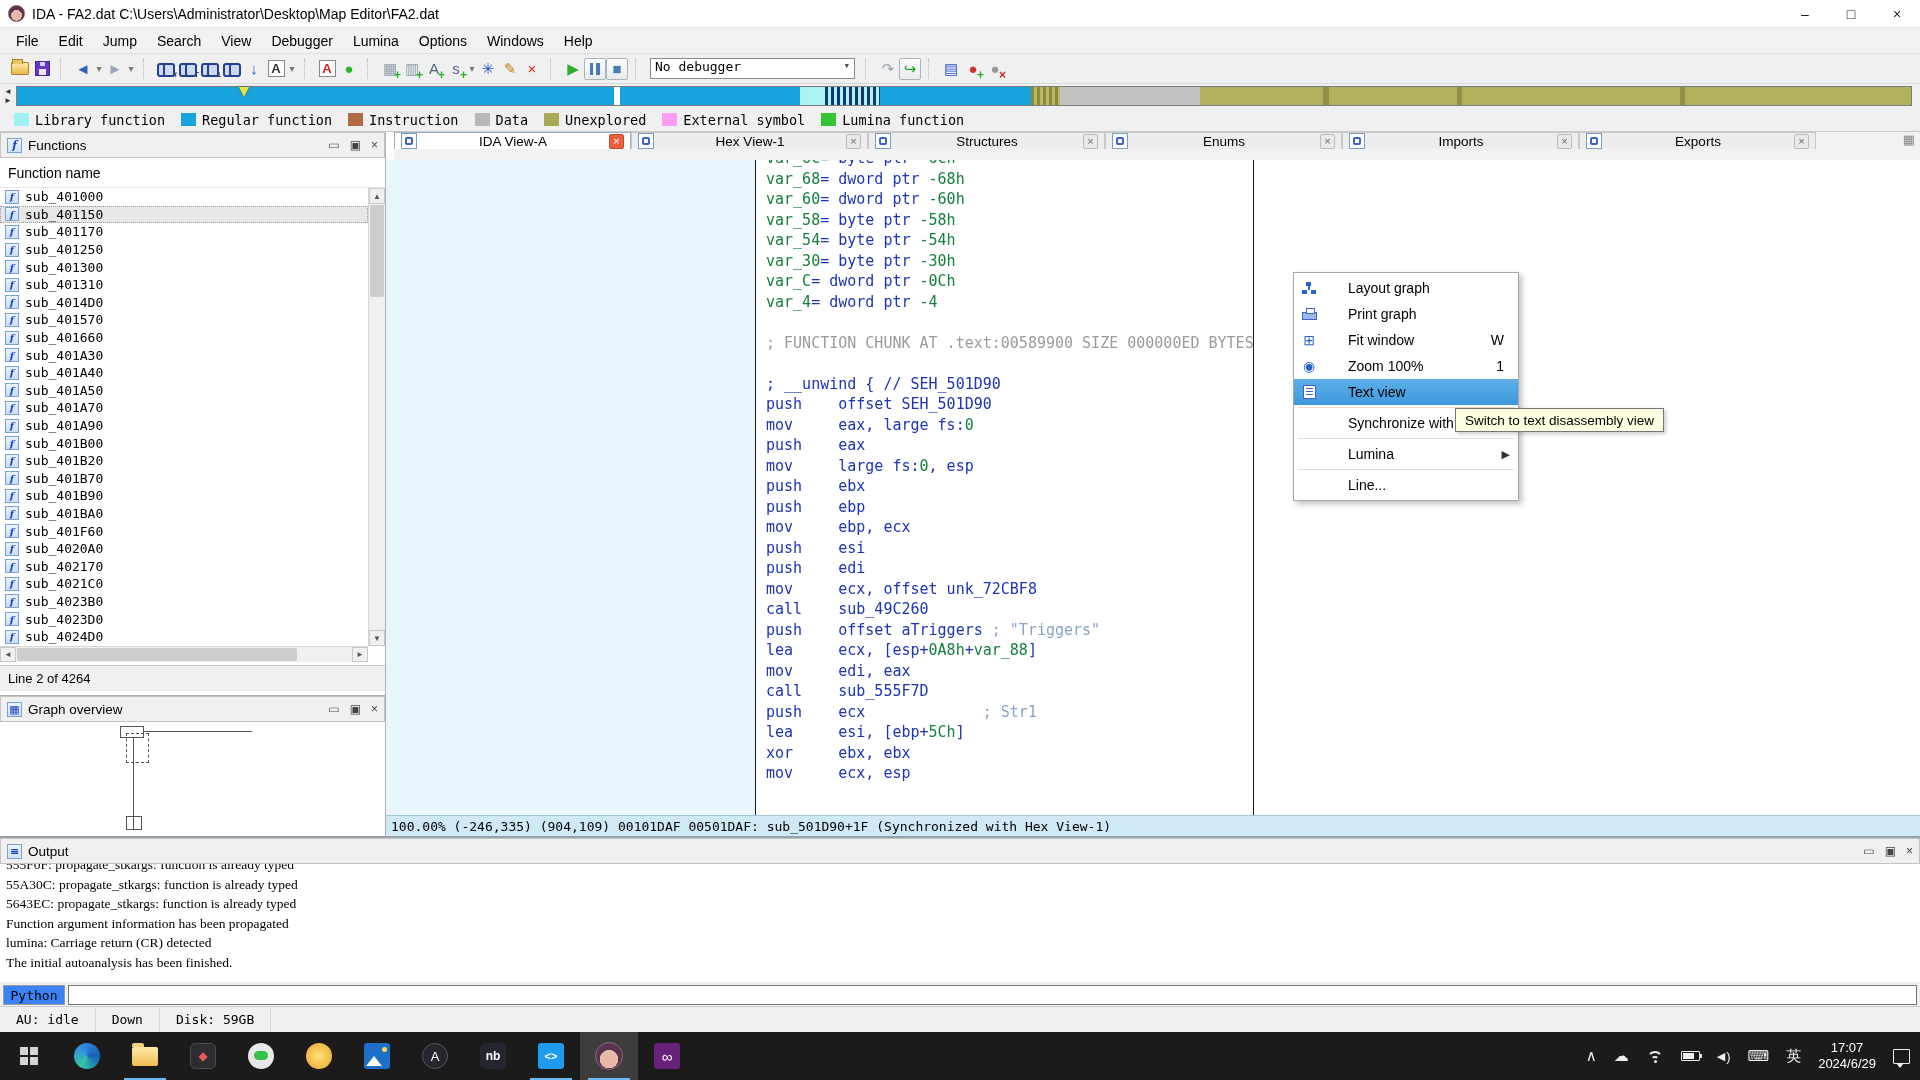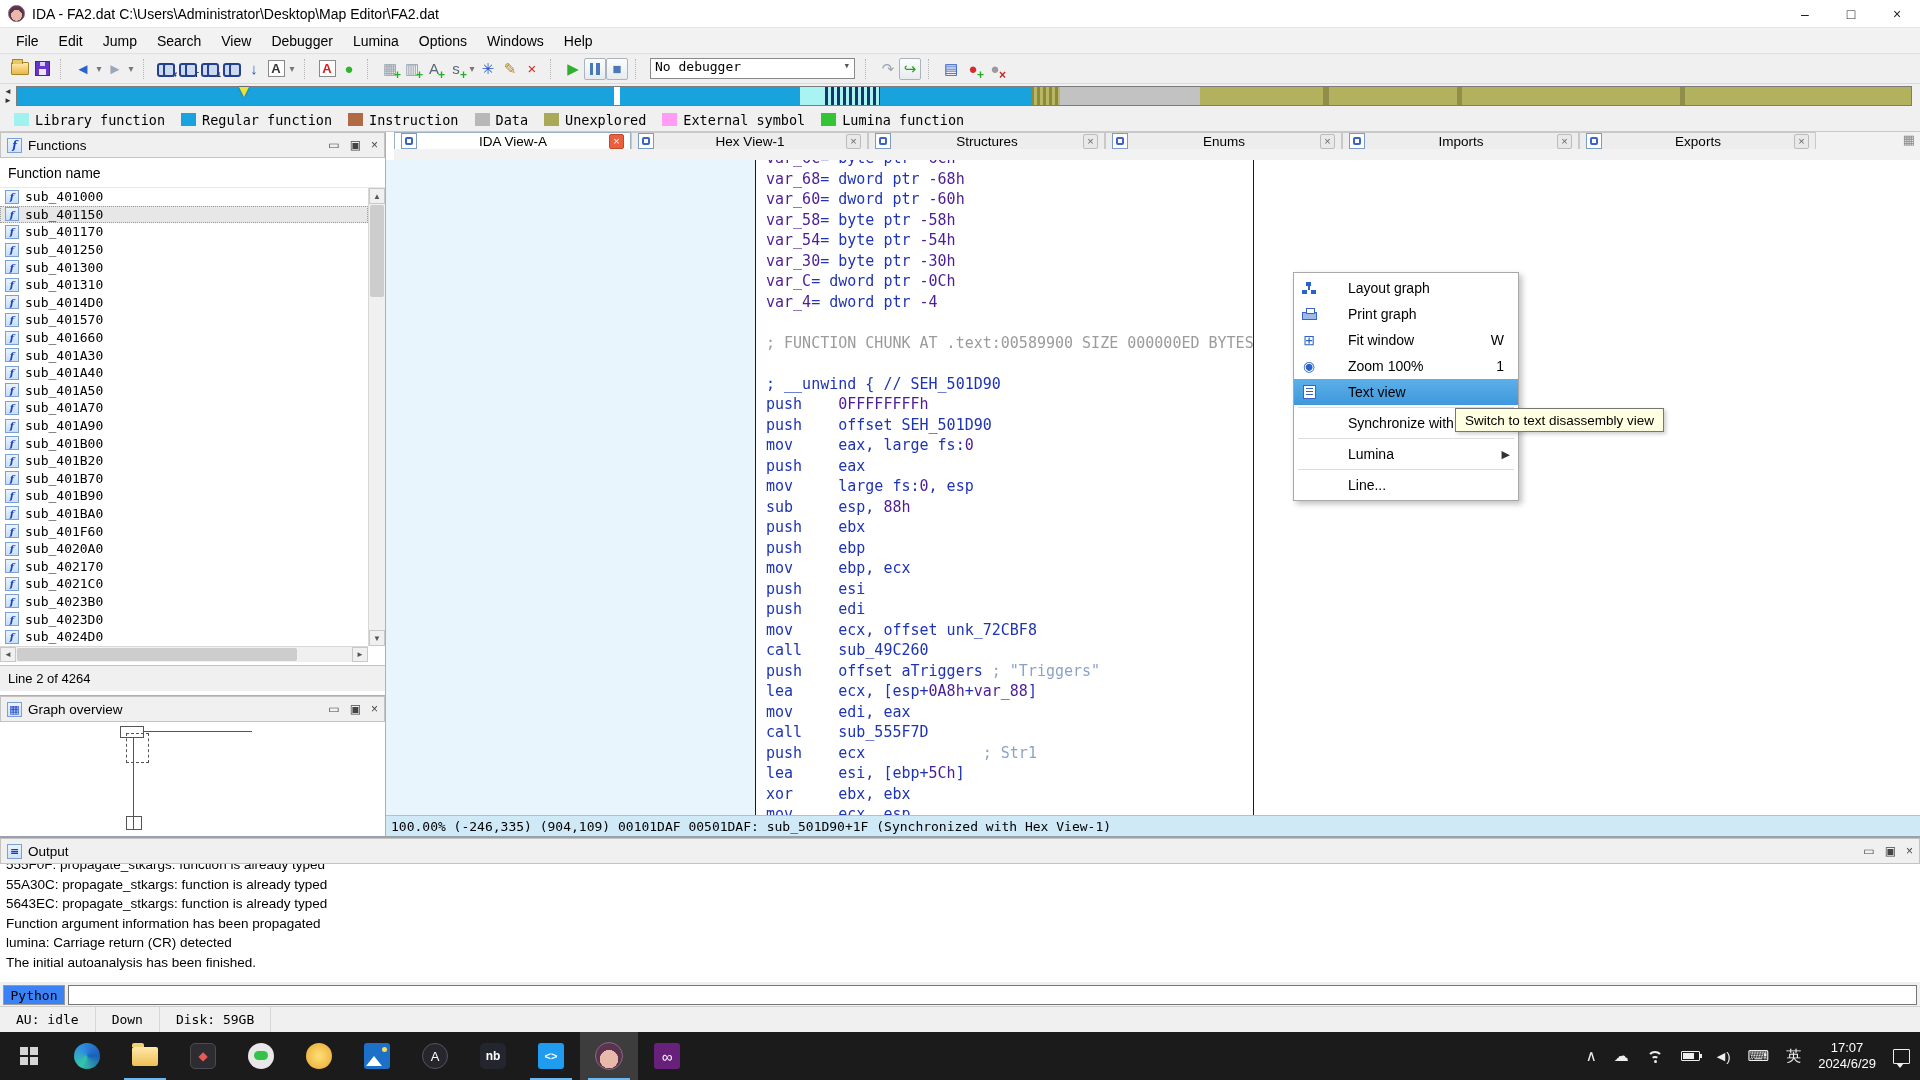--- a/index.html
+++ b/index.html
@@ -124,21 +124,21 @@
         color:#666;border:1px solid #bbb;background:#e9e9e9;border-radius:2px;flex:0 0 15px;}
   .tab.active .tabx{background:#e8603c;border-color:#c04a28;color:#fff;}
   .tabcorner{margin-left:auto;width:22px;display:flex;align-items:center;justify-content:center;
         color:#888;font-size:13px;}
   .canvas{position:absolute;left:0;top:28px;right:0;bottom:21px;background:#fff;overflow:hidden;}
   .tint{position:absolute;left:0;top:0;width:369px;height:100%;background:#e9f5fc;}
   .nodeline{position:absolute;top:0;bottom:0;width:1px;background:#1a1a1a;}
   .disasm{position:absolute;left:380px;top:-12px;font-family:"DejaVu Sans Mono",monospace;
         font-size:15px;line-height:20.5px;}
   .dline{white-space:pre;height:20.5px;}
-  .k{color:#1e34b4;} .g{color:#4c1d95;} .c{color:#9b9b9b;} .s{color:#8aa3c8;}
+  .k{color:#1e34b4;} .g{color:#15803d;} .c{color:#9b9b9b;} .s{color:#8aa3c8;}
   .vstatus{position:absolute;left:0;bottom:0;right:0;height:21px;background:#cfe9f7;
         border-top:1px solid #9fc6da;display:flex;align-items:center;padding-left:5px;
         font-family:"DejaVu Sans Mono",monospace;font-size:13px;}
 
   
   .ctxmenu{left:1293px;top:272px;width:226px;background:#fff;border:1px solid #a8a8a8;
         box-shadow:3px 3px 6px rgba(0,0,0,.25);padding:2px 0;z-index:50;}
   .mrow{height:26px;display:flex;align-items:center;font-size:14px;padding-right:8px;gap:24px;}
   .mrow .mi-ic{width:30px;display:flex;justify-content:center;align-items:center;flex:0 0 30px;}
   .mrow.sel{background:linear-gradient(#5cb0e8,#3f98dd);}
@@ -158,21 +158,21 @@
   .ic-text{width:13px;height:14px;background:#fff;border:1px solid #3b62c8;position:relative;}
   .ic-text:before{content:"";position:absolute;left:2px;top:2px;width:7px;height:9px;
         background:repeating-linear-gradient(#3b62c8 0 1px,transparent 1px 3px);}
   .tooltip{left:1455px;top:408px;height:24px;background:#ffffe1;border:1px solid #767676;
         display:flex;align-items:center;padding:0 9px;font-size:13.5px;z-index:60;
         box-shadow:2px 2px 4px rgba(0,0,0,.2);}
 
   
   .outpanel{left:0;top:836px;width:1920px;height:170px;background:#fff;border-top:2px solid #98a2ac;}
   .outlog{position:absolute;left:0;top:26px;right:0;height:118px;overflow:hidden;padding:0 6px;}
-  .outlog .ol{font-family:Liberation Sans, sans-serif;font-size:13.5px;line-height:19.5px;white-space:pre;}
+  .outlog .ol{font-family:Liberation Serif, serif;font-size:13.5px;line-height:19.5px;white-space:pre;}
   .outlog-inner{margin-top:-9px;}
   .pyrow{position:absolute;left:0;top:144px;right:0;height:26px;background:#f0f0f0;display:flex;
         align-items:center;padding:2px 3px;gap:3px;}
   .pylabel{width:62px;height:20px;border:1px solid #9a9a9a;background:#3b82f6;display:flex;
         align-items:center;justify-content:center;font-size:13px;font-family:"DejaVu Sans Mono",monospace;}
   .pyinput{flex:1;height:20px;border:1px solid #767676;background:#fff;font-size:13px;padding:0 4px;
         font-family:"DejaVu Sans Mono",monospace;outline:none;}
 
   
   .statusbar{left:0;top:1006px;width:1920px;height:26px;background:#f0f0f0;border-top:1px solid #cfcfcf;
@@ -648,26 +648,24 @@
           <div class="dline"><span class="g">var_60</span><span class="k">= dword ptr </span><span class="g">-60h</span></div>
           <div class="dline"><span class="g">var_58</span><span class="k">= byte ptr </span><span class="g">-58h</span></div>
           <div class="dline"><span class="g">var_54</span><span class="k">= byte ptr </span><span class="g">-54h</span></div>
           <div class="dline"><span class="g">var_30</span><span class="k">= byte ptr </span><span class="g">-30h</span></div>
           <div class="dline"><span class="g">var_C</span><span class="k">= dword ptr </span><span class="g">-0Ch</span></div>
           <div class="dline"><span class="g">var_4</span><span class="k">= dword ptr </span><span class="g">-4</span></div>
           <div class="dline">&nbsp;</div>
           <div class="dline"><span class="c">; FUNCTION CHUNK AT .text:00589900 SIZE 000000ED BYTES</span></div>
           <div class="dline">&nbsp;</div>
           <div class="dline"><span class="k">; __unwind { // SEH_501D90</span></div>
-          <div class="dline"><span class="k">push    </span><span class="g">0FFFFFFFFh</span></div>
           <div class="dline"><span class="k">push    offset SEH_501D90</span></div>
           <div class="dline"><span class="k">mov     eax, large fs:</span><span class="g">0</span></div>
           <div class="dline"><span class="k">push    eax</span></div>
           <div class="dline"><span class="k">mov     large fs:</span><span class="g">0</span><span class="k">, esp</span></div>
-          <div class="dline"><span class="k">sub     esp, </span><span class="g">88h</span></div>
           <div class="dline"><span class="k">push    ebx</span></div>
           <div class="dline"><span class="k">push    ebp</span></div>
           <div class="dline"><span class="k">mov     ebp, ecx</span></div>
           <div class="dline"><span class="k">push    esi</span></div>
           <div class="dline"><span class="k">push    edi</span></div>
           <div class="dline"><span class="k">mov     ecx, offset unk_72CBF8</span></div>
           <div class="dline"><span class="k">call    sub_49C260</span></div>
           <div class="dline"><span class="k">push    offset aTriggers </span><span class="s">; "Triggers"</span></div>
           <div class="dline"><span class="k">lea     ecx, [esp+</span><span class="g">0A8h</span><span class="k">+</span><span class="g">var_88</span><span class="k">]</span></div>
           <div class="dline"><span class="k">mov     edi, eax</span></div>

